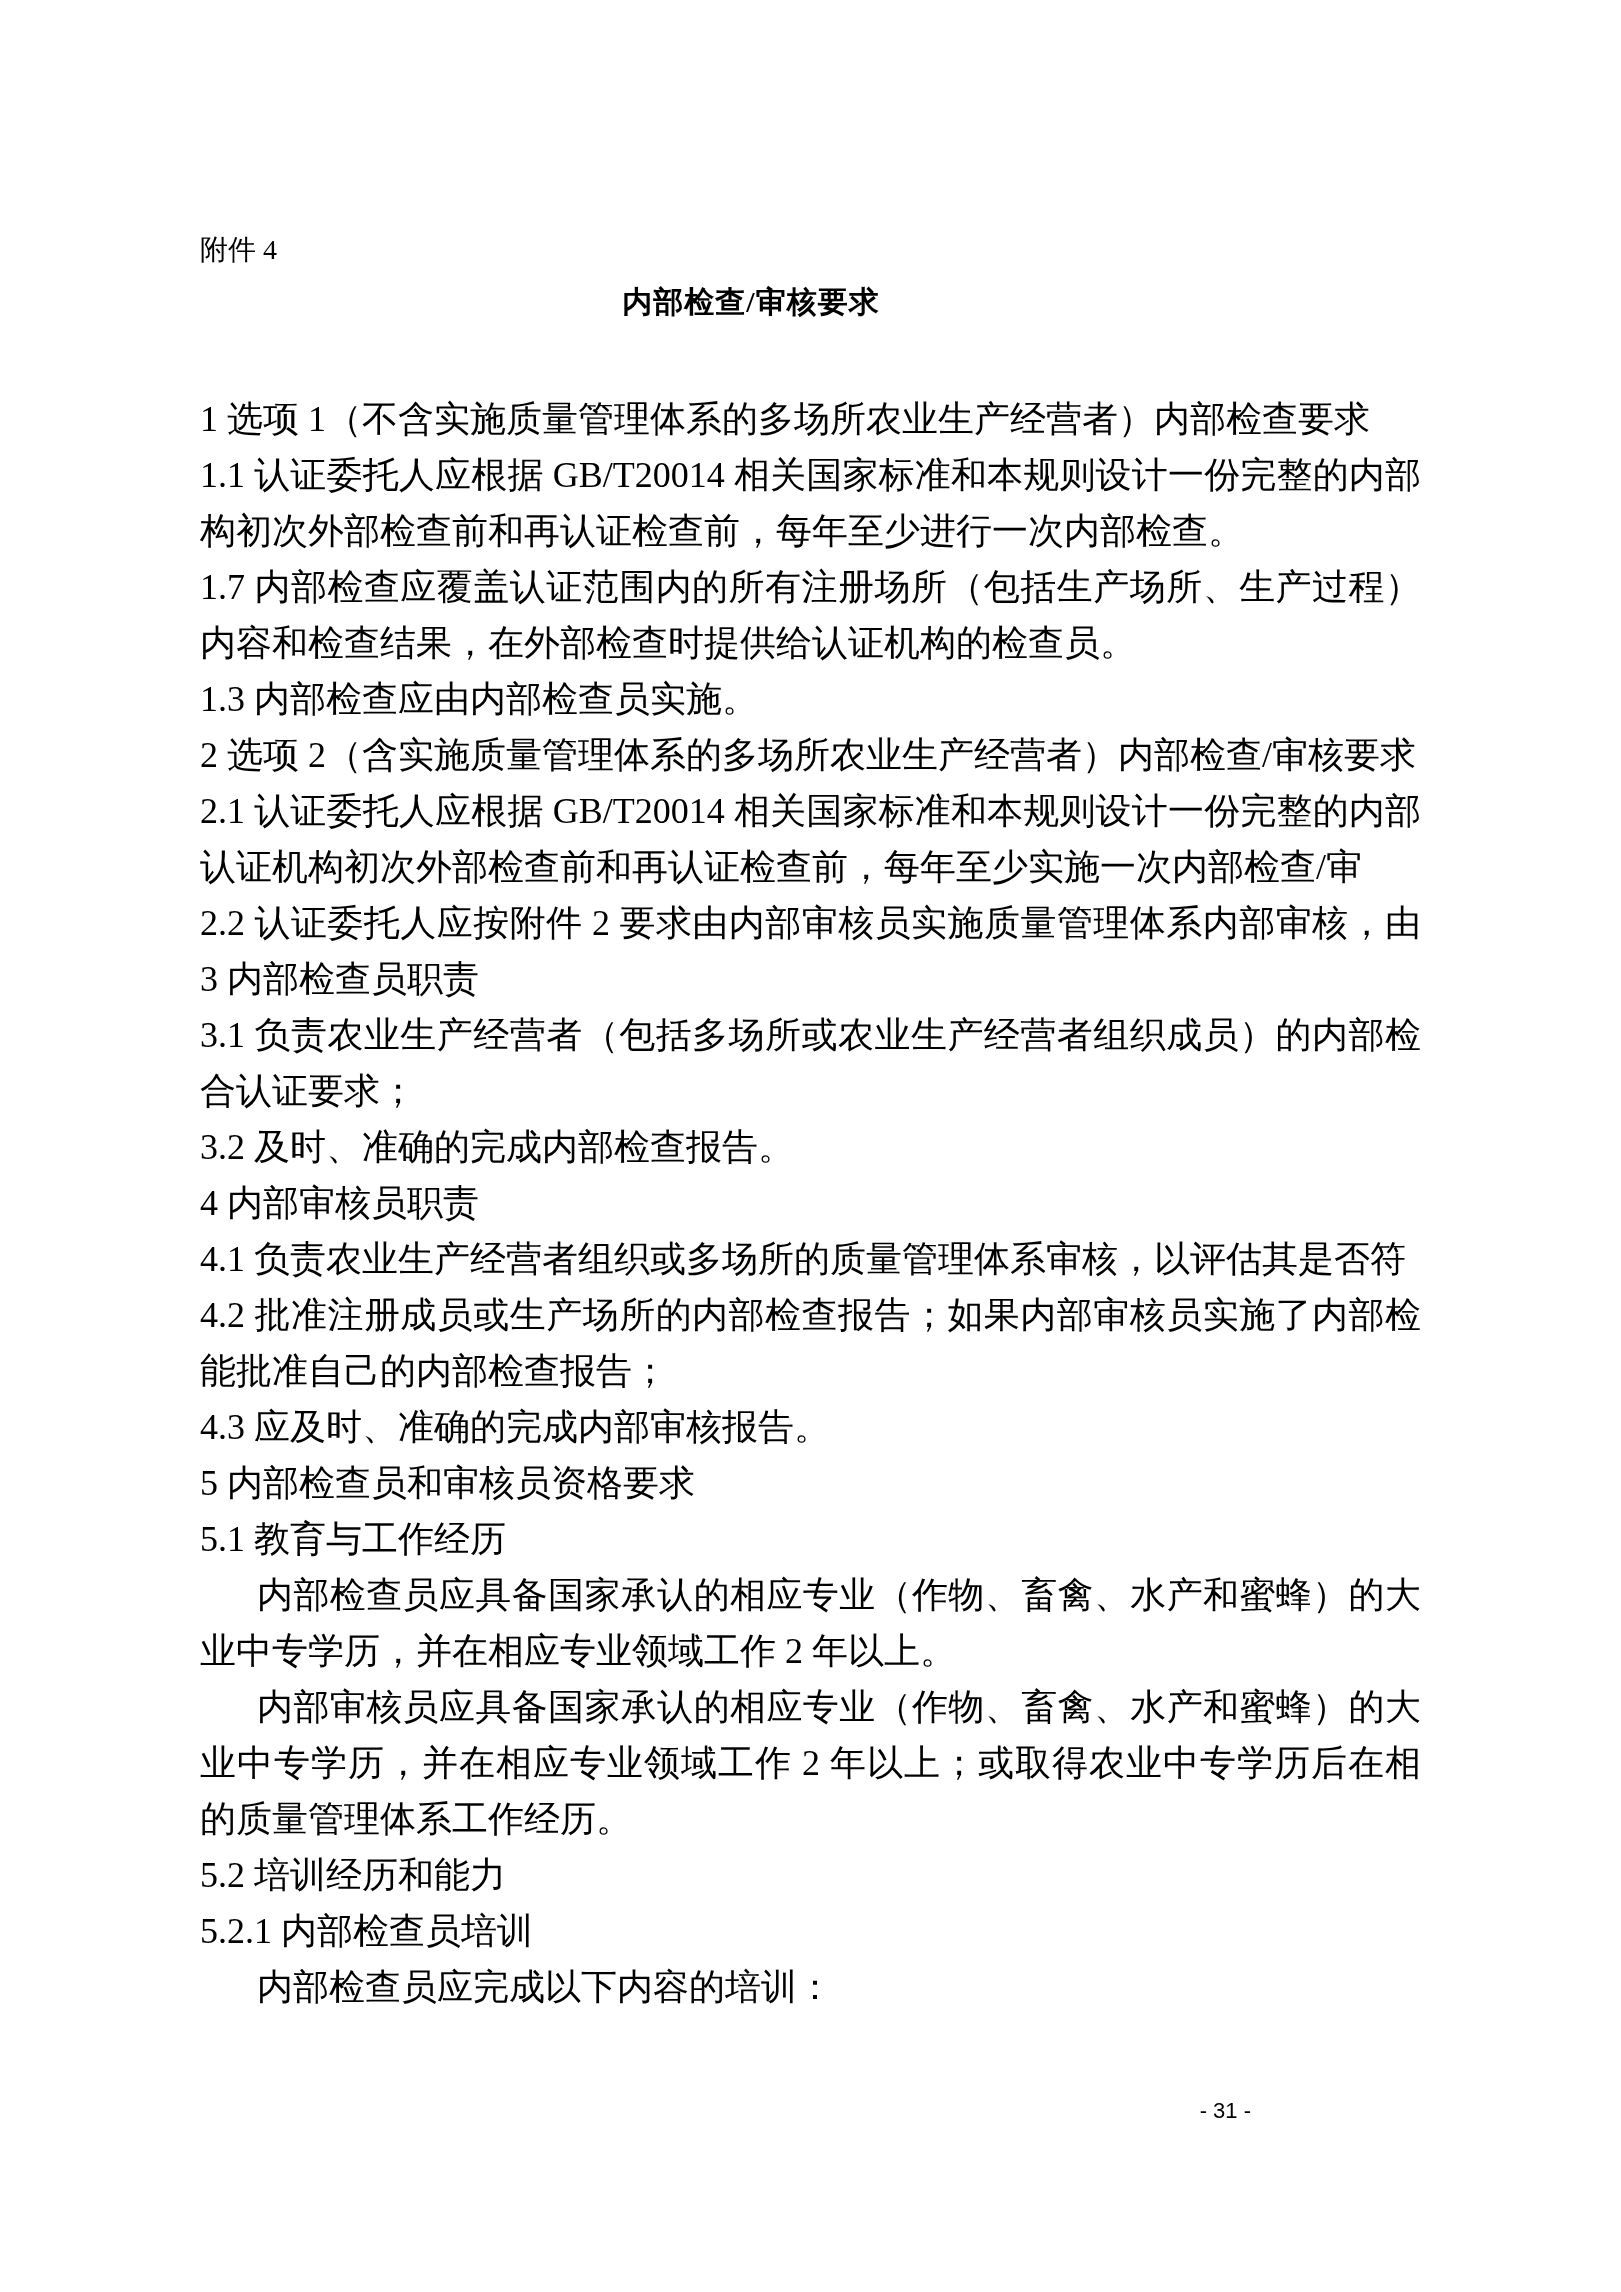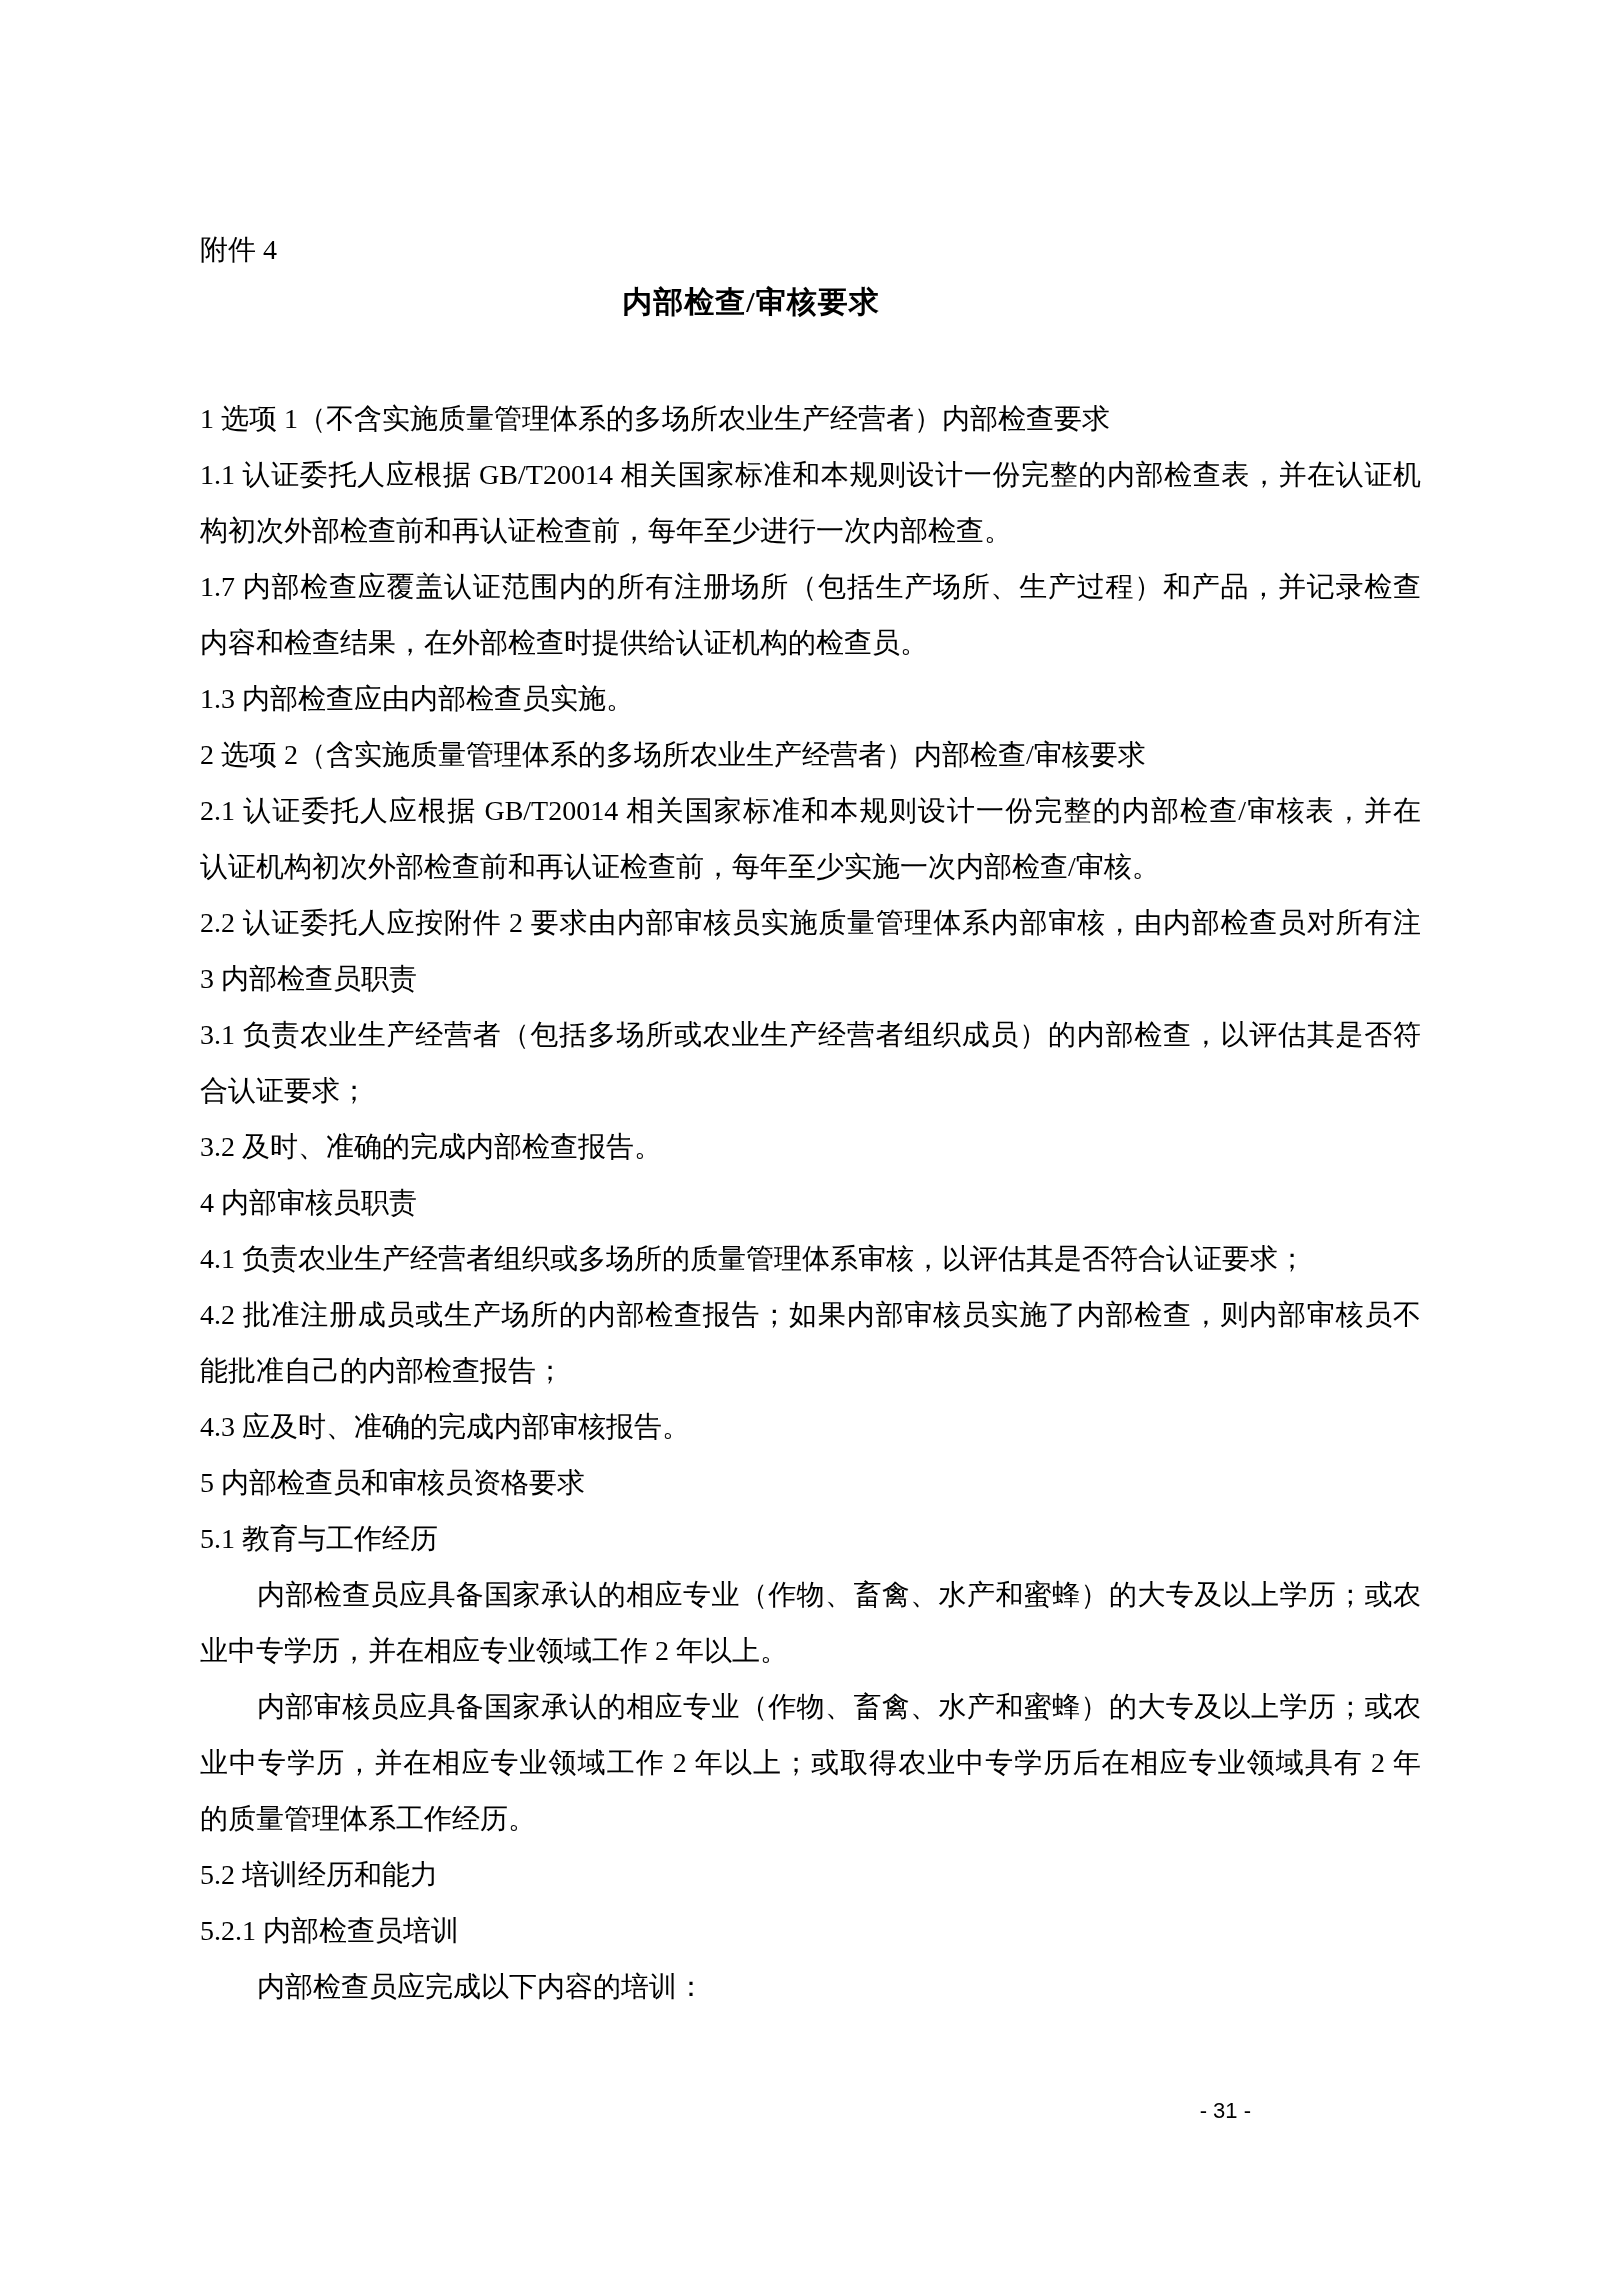--- a/index.html
+++ b/index.html
@@ -44,21 +44,21 @@
   }
   .doc-body {
     position: absolute;
     left: 200px;
     top: 391px;
     width: 1221px;
   }
   .line {
     height: 56px;
     line-height: 56px;
-    font-size: 28px;
+    font-size: 36px;
     white-space: pre-wrap;
     overflow: hidden;
     text-align: left;
   }
   .line.indent {
     padding-left: 57px;
   }
   .line.justify {
     text-align: justify;
     text-align-last: justify;

